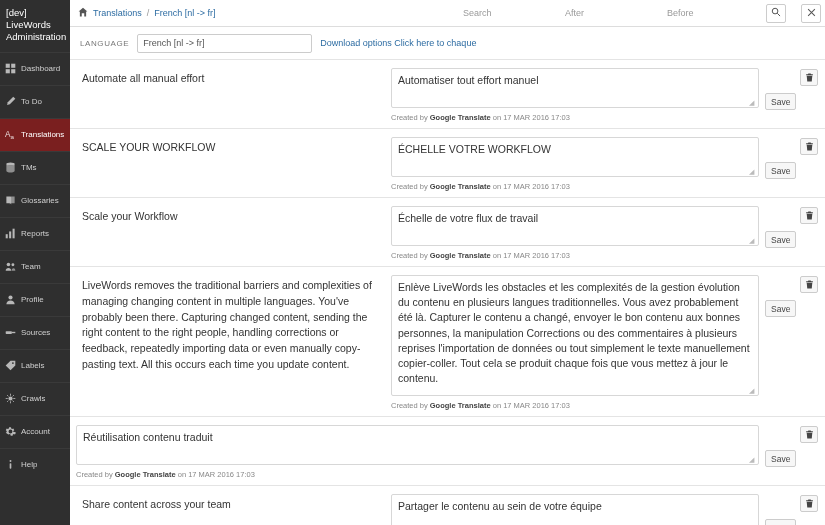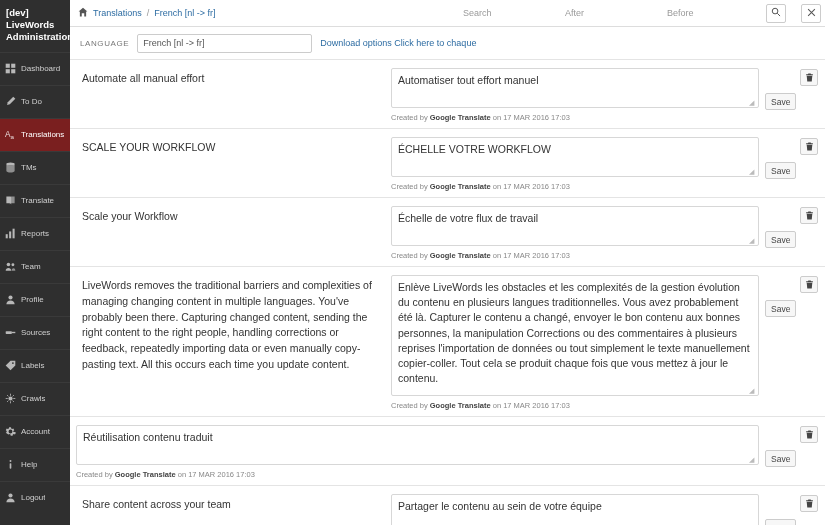--- a/index.html
+++ b/index.html
@@ -21,21 +21,21 @@
     color: #cfcfcf;
     flex: 0 0 70px;
     height: 525px;
     overflow: hidden;
   }
   .brand {
     padding: 7px 6px 9px 6px;
     font-size: 9.5px;
     line-height: 1.25;
     color: #fff;
-    font-weight: bold;
+    font-weight: normal;
   }
   .nav-item {
     display: flex;
     align-items: center;
     gap: 5px;
     height: 33px;
     padding: 0 5px;
     border-top: 1px solid #3a3a3a;
     font-size: 8px;
     color: #d0d0d0;
@@ -265,21 +265,21 @@
       <span class="nav-label">TMs</span>
     </div>
 
     <div class="nav-item">
       <span class="nav-icon">
         <svg width="11" height="11" viewBox="0 0 16 16" fill="currentColor">
             <path d="M2 2h5a2 2 0 012 2v10a2 2 0 00-2-2H2z"></path>
             <path d="M14 2H9a2 2 0 00-2 2v10a2 2 0 012-2h5z" opacity=".7"></path>
           </svg>
       </span>
-      <span class="nav-label">Translate</span>
+      <span class="nav-label">Glossaries</span>
     </div>
 
     <div class="nav-item">
       <span class="nav-icon">
         <svg width="11" height="11" viewBox="0 0 16 16" fill="currentColor">
             <rect x="1" y="9" width="3" height="6"></rect>
             <rect x="6" y="5" width="3" height="10"></rect>
             <rect x="11" y="1" width="3" height="14"></rect>
           </svg>
       </span>
@@ -350,29 +350,20 @@
     <div class="nav-item">
       <span class="nav-icon">
         <svg width="11" height="11" viewBox="0 0 16 16" fill="currentColor">
             <circle cx="8" cy="3" r="1.4"></circle>
             <rect x="6.8" y="6" width="2.4" height="8" rx="1"></rect>
           </svg>
       </span>
       <span class="nav-label">Help</span>
     </div>
 
-    <div class="nav-item">
-      <span class="nav-icon">
-        <svg width="11" height="11" viewBox="0 0 16 16" fill="currentColor">
-            <circle cx="8" cy="5" r="3"></circle>
-            <path d="M2 15c0-3.3 2.7-5.5 6-5.5s6 2.2 6 5.5z"></path>
-          </svg>
-      </span>
-      <span class="nav-label">Logout</span>
-    </div>
   </div>
 
   <div class="main">
 
     <div class="topbar">
       <div class="breadcrumb">
         <span class="home-icon">
           <svg width="10" height="10" viewBox="0 0 16 16" fill="currentColor">
               <path d="M8 1l7 6h-2v8H10v-5H6v5H3V7H1z"></path>
             </svg>

